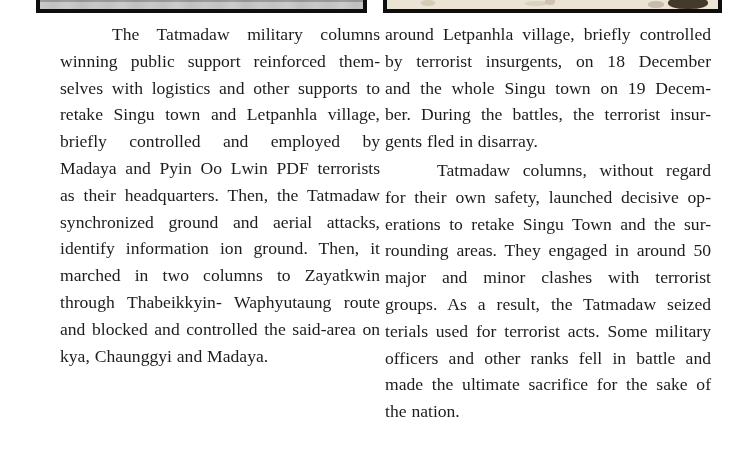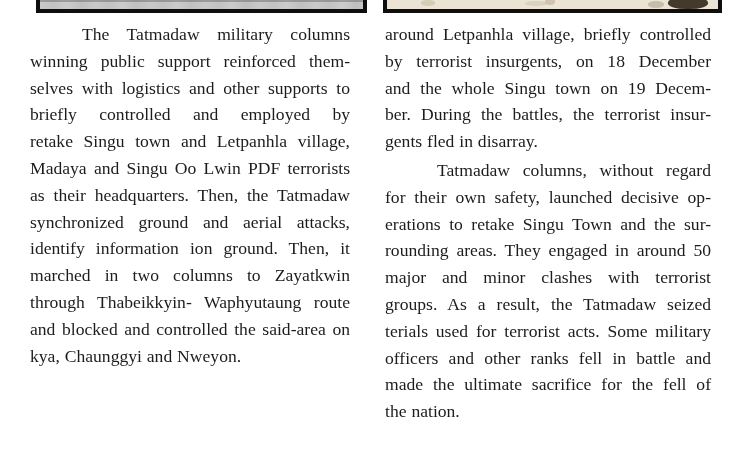--- a/index.html
+++ b/index.html
@@ -50,21 +50,21 @@
   .smudge-faint3{ left: 158px; top: -2px; width: 10px; height: 7px;  background: #c3b89f; opacity:.7; }
 
   
   .column {
     position: absolute;
     top: 21px;
     color: #1c1c1c;
     font-size: 17.6px;
     line-height: 26.8px;
   }
-  .column-left  { left: 30px;  width: 320px; }
+  .column-left  { left: 60px;  width: 320px; }
   .column-right { left: 385px; width: 326px; }
 
   .para + .para { margin-top: 2px; }
 
   .line {
     text-align: justify;
     text-align-last: justify;
     word-spacing: 0.5px;
   }
   .line.last { text-align-last: left; }
@@ -85,46 +85,46 @@
     <span class="smudge smudge-mid"></span>
     <span class="smudge smudge-dark"></span>
   </div>
 </div>
 
 <div class="column column-left">
     <div class="para indent">
       <div class="line first">The Tatmadaw military columns</div>
       <div class="line">winning public support reinforced them-</div>
       <div class="line">selves with logistics and other supports to</div>
+      <div class="line">retake Singu town and Letpanhla village,</div>
       <div class="line">briefly controlled and employed by</div>
-      <div class="line">retake Singu town and Letpanhla village,</div>
-      <div class="line">Madaya and Singu Oo Lwin PDF terrorists</div>
+      <div class="line">Madaya and Pyin Oo Lwin PDF terrorists</div>
       <div class="line">as their headquarters. Then, the Tatmadaw</div>
       <div class="line">synchronized ground and aerial attacks,</div>
       <div class="line">identify information ion ground. Then, it</div>
       <div class="line">marched in two columns to Zayatkwin</div>
       <div class="line">through Thabeikkyin- Waphyutaung route</div>
       <div class="line">and blocked and controlled the said-area on</div>
-      <div class="line last">kya, Chaunggyi and Nweyon.</div>
+      <div class="line last">kya, Chaunggyi and Madaya.</div>
     </div>
   </div>
 
 <div class="column column-right">
     <div class="para">
       <div class="line first">around Letpanhla village, briefly controlled</div>
       <div class="line">by terrorist insurgents, on 18 December</div>
       <div class="line">and the whole Singu town on 19 Decem-</div>
       <div class="line">ber. During the battles, the terrorist insur-</div>
       <div class="line last">gents fled in disarray.</div>
     </div>
     <div class="para indent">
       <div class="line first">Tatmadaw columns, without regard</div>
       <div class="line">for their own safety, launched decisive op-</div>
       <div class="line">erations to retake Singu Town and the sur-</div>
       <div class="line">rounding areas. They engaged in around 50</div>
       <div class="line">major and minor clashes with terrorist</div>
       <div class="line">groups. As a result, the Tatmadaw seized</div>
       <div class="line">terials used for terrorist acts. Some military</div>
       <div class="line">officers and other ranks fell in battle and</div>
-      <div class="line">made the ultimate sacrifice for the fell of</div>
+      <div class="line">made the ultimate sacrifice for the sake of</div>
       <div class="line last">the nation.</div>
     </div>
   </div>
 
 </body></html>

